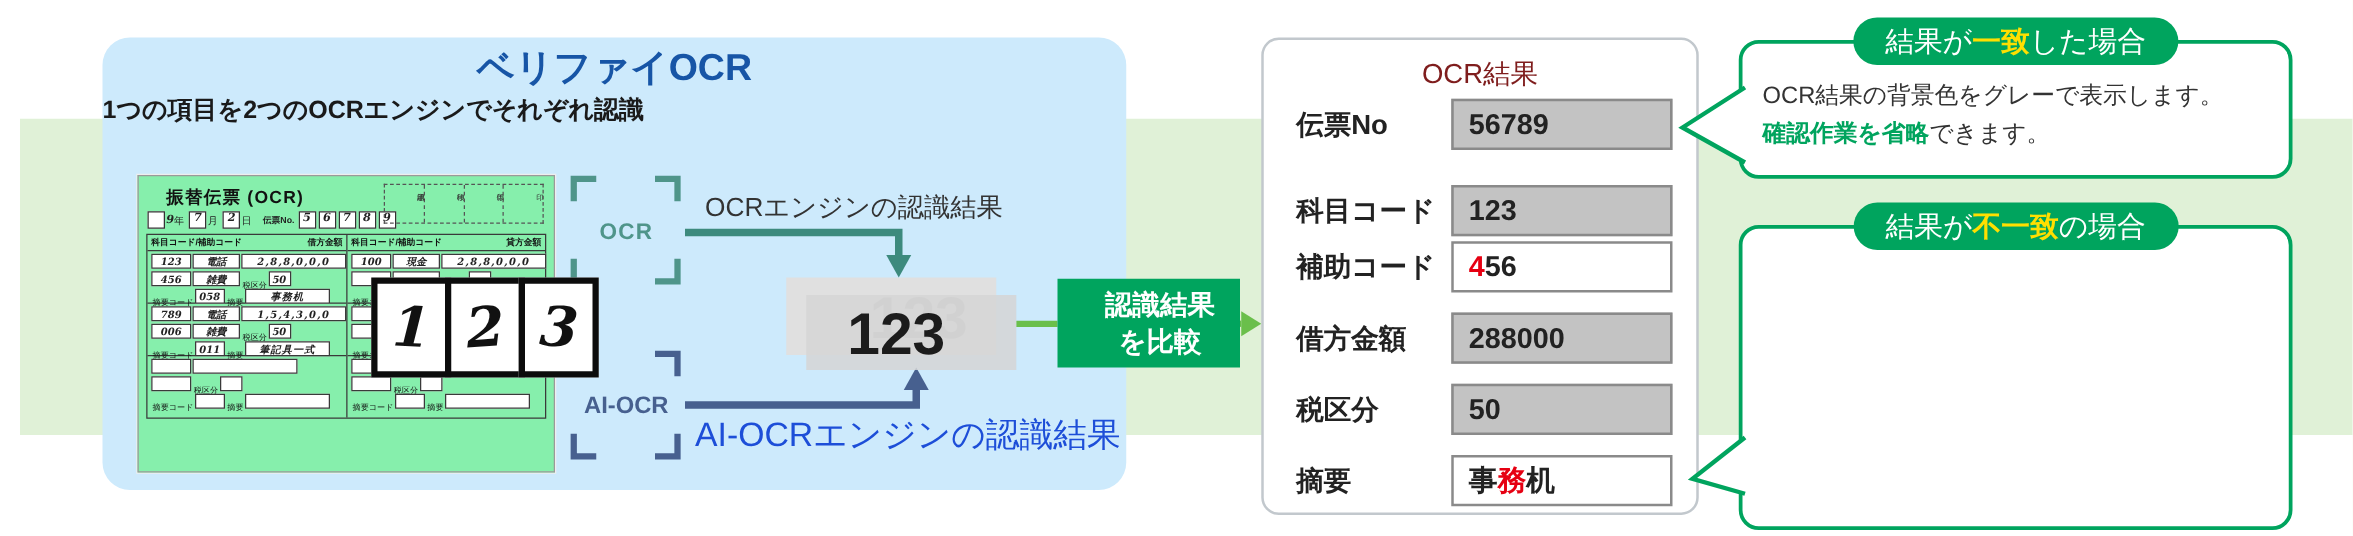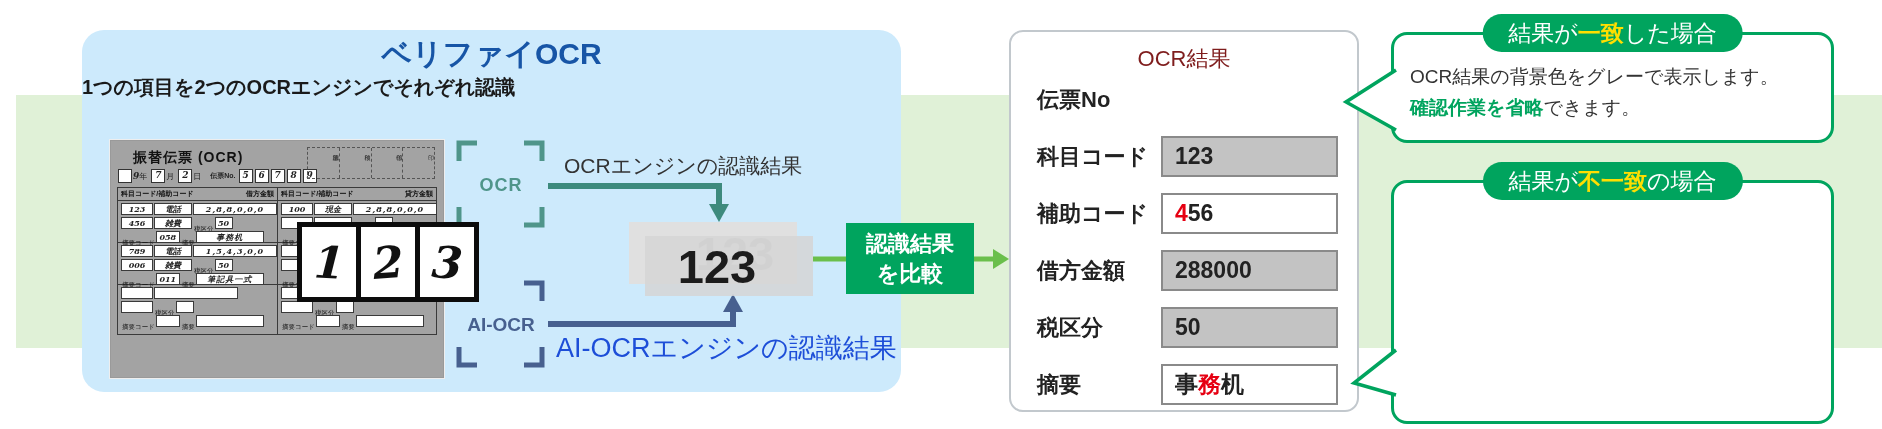--- a/index.html
+++ b/index.html
@@ -6,21 +6,21 @@
   .canvas{position:relative;width:1882px;height:429px;background:#fff;overflow:hidden;margin-left:16px;}
   .abs{position:absolute;}
 
   
   .green-band{left:0;top:95px;width:1882px;height:253px;background:var(--band-green,#e0f1d7);}
   .blue-box{left:66px;top:30px;width:819px;height:362px;background:var(--panel-blue,#cdeafc);border-radius:22px;}
   .verify-title{left:66px;top:34px;width:819px;text-align:center;font-size:30px;font-weight:bold;color:var(--title-blue,#1755a6);}
   .verify-subtitle{left:66px;top:74px;width:819px;font-size:20px;font-weight:bold;color:#1a1a1a;}
 
   
-  .form{left:94px;top:140px;width:332px;height:236px;background:#a3a3a3;border:1px solid #9a9a9a;box-shadow:0 0 0 1px #eee;}
+  .form{left:94px;top:140px;width:332px;height:236px;background:#86efac;border:1px solid #9a9a9a;box-shadow:0 0 0 1px #eee;}
   .form-title{left:22px;top:8px;font-size:14px;font-weight:bold;color:#111;letter-spacing:1px;}
   .date-row{left:6px;top:28px;display:flex;align-items:center;font-size:8px;color:#222;}
   .dbox{display:inline-block;width:12px;height:12px;border:1px solid #333;background:#fff;margin:0 1px;text-align:center;}
   .dlab{margin:0 3px 0 0;}
   .hw{font-family:"DejaVu Serif",serif;font-style:italic;font-weight:bold;color:#222;}
   .dbox.hw{font-size:9px;line-height:11px;}
   .slip-label{font-size:7px;font-weight:bold;margin:0 2px 0 6px;}
   .stamp-box{left:196px;top:6px;width:126px;height:30px;border:1px dashed #555;display:flex;}
   .stamp-cell{flex:1;border-right:1px dashed #555;writing-mode:vertical-rl;font-size:6px;color:#333;padding:2px 0 0 0;text-align:left;line-height:7px;}
   .stamp-cell:last-child{border-right:none;}
@@ -45,21 +45,21 @@
   .ocr-label{left:441px;top:150px;width:88px;height:70px;display:flex;align-items:center;justify-content:center;font-size:18px;font-weight:bold;color:var(--teal,#4f958a);letter-spacing:1px;z-index:4;}
   .aiocr-label{left:438px;top:288px;width:94px;height:74px;display:flex;align-items:center;justify-content:center;font-size:19px;font-weight:bold;color:var(--ai-blue,#47608f);z-index:4;}
   .arrow-label-1{left:548px;top:152px;font-size:21px;color:#333;z-index:4;}
   .arrow-label-2{left:540px;top:330px;font-size:27px;color:#1d4ed8;z-index:4;}
 
   
   .gray-back{left:613px;top:222px;width:168px;height:62px;background:#e0e0e0;z-index:3;display:flex;align-items:center;justify-content:center;padding-left:44px;box-sizing:border-box;font-size:47px;font-weight:600;color:#bcbcbc;}
   .gray-front{left:629px;top:236px;width:168px;height:60px;background:#d5d5d5;z-index:4;display:flex;align-items:center;justify-content:center;padding-right:24px;box-sizing:border-box;font-size:47px;font-weight:600;color:#1c1c1c;background-clip:padding-box;}
   .gray-front{background:rgba(213,213,213,0.85);}
 
-  .compare-box{left:830px;top:223px;width:128px;height:71px;background:var(--accent-green,#00a45e);color:#fff;font-size:22px;font-weight:bold;text-align:center;line-height:1.35;display:flex;flex-direction:column;justify-content:center;z-index:5;}
+  .compare-box{left:830px;top:223px;width:128px;height:71px;background:var(--accent-green,#00a45e);color:#fff;font-size:22px;font-weight:bold;text-align:center;line-height:1.35;display:flex;flex-direction:column;justify-content:center;z-index:5;padding-left:18px;}
 
   
   .panel{left:993px;top:30px;width:346px;height:378px;background:#fff;border:2px solid #c2c8cd;border-radius:14px;z-index:5;}
   .panel-title{position:absolute;left:0;top:12px;width:100%;text-align:center;font-size:22px;color:#7f1d1d;}
   .prow{position:absolute;left:0;width:100%;height:41px;}
   .plabel{position:absolute;left:26px;top:0;height:41px;line-height:41px;font-size:22px;font-weight:bold;color:#222;}
   .pfield{position:absolute;left:150px;top:0;width:177px;height:41px;box-sizing:border-box;border:2px solid #8a8a8a;font-size:23px;font-weight:bold;color:#222;line-height:37px;padding-left:12px;}
   .pfield.gray{background:var(--field-gray,#c3c3c3);}
   .pfield.white{background:#fff;}
   .redchar{color:var(--red,#e60012);}
@@ -213,22 +213,23 @@
   <div class="abs compare-box">
     <span>認識結果</span>
     <span>を比較</span>
   </div>
 
   <div class="abs panel">
     <div class="panel-title">OCR結果</div>
 
     <div class="prow" style="top:47px;">
       <div class="plabel">伝票No</div>
-    </div>
-    <div class="prow" style="top:104px;">
+      <div class="pfield gray"><span>56789</span><span class="redchar"></span><span></span></div>
+    </div>
+    <div class="prow" style="top:116px;">
       <div class="plabel">科目コード</div>
       <div class="pfield gray"><span>123</span><span class="redchar"></span><span></span></div>
     </div>
     <div class="prow" style="top:161px;">
       <div class="plabel">補助コード</div>
       <div class="pfield white"><span></span><span class="redchar">4</span><span>56</span></div>
     </div>
     <div class="prow" style="top:218px;">
       <div class="plabel">借方金額</div>
       <div class="pfield gray"><span>288000</span><span class="redchar"></span><span></span></div>

